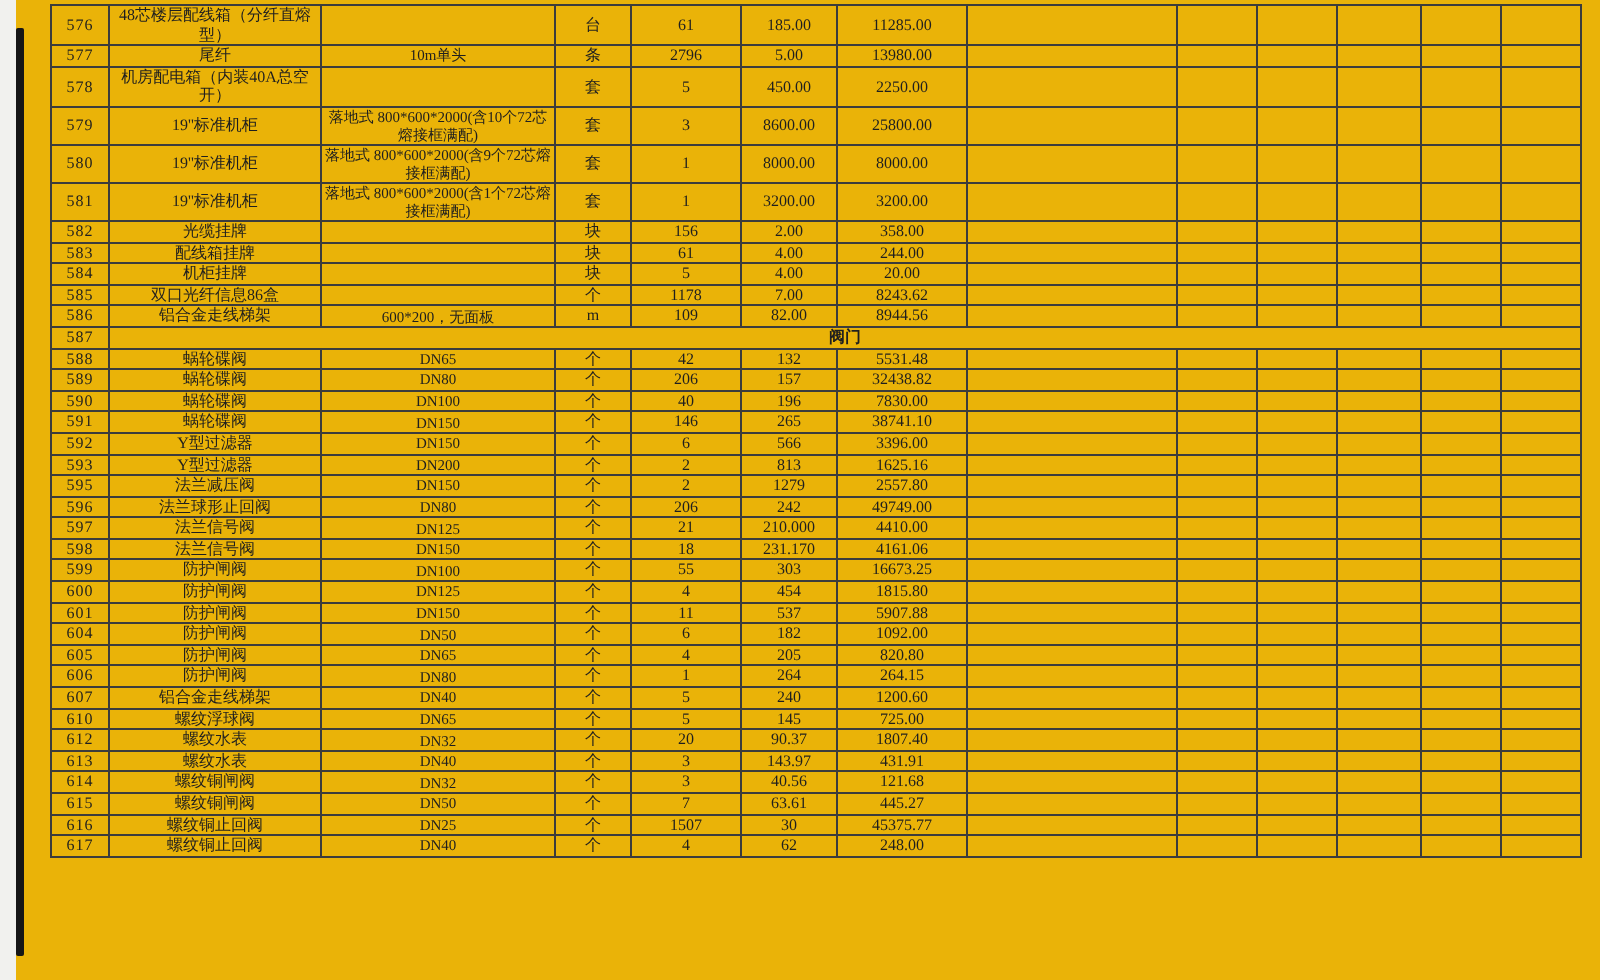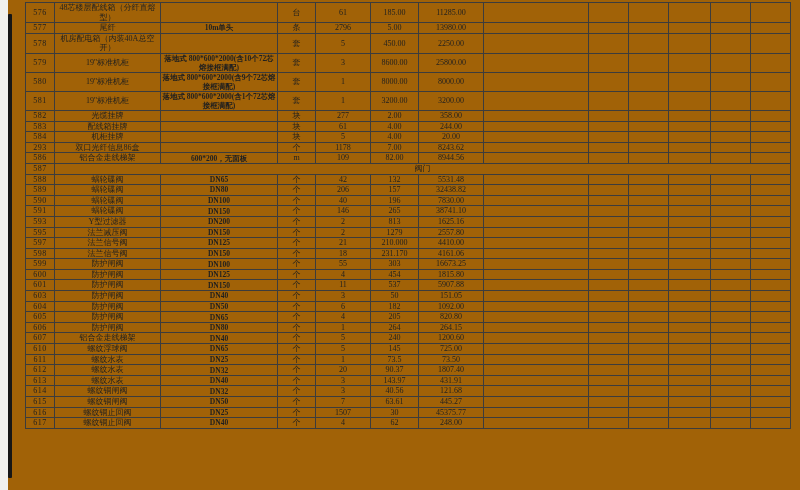--- a/index.html
+++ b/index.html
@@ -3,41 +3,41 @@
 <meta charset="utf-8">
 <style>
   html,body{margin:0;padding:0;}
   body{
     width:800px;height:490px;overflow:hidden;
     background:#fbfbf8;
     font-family:"Liberation Serif","DejaVu Serif",serif;
     color:#1f1f1f;
     position:relative;
   }
-  .page{position:absolute;inset:0;background:#a16207;}
+  .page{position:absolute;inset:0;background:#eab308;}
   .page-edge-strip{position:absolute;left:0;top:0;width:8px;height:490px;background:#f1f1ee;}
   .scan-streak{position:absolute;left:8px;top:14px;width:4px;height:464px;background:#161616;border-radius:1px;}
   table.boq{
     position:absolute;left:25px;top:2px;width:765px;
     border-collapse:collapse;table-layout:fixed;
     font-size:8px;line-height:1.2;
   }
   table.boq td{
     border:1px solid #3c3c3c;
     padding:0 1px;
     text-align:center;vertical-align:middle;
     overflow:hidden;
     word-break:break-all;
   }
   table.boq tr{height:9.8px;}
   td.c-no{letter-spacing:0.5px;}
   td.c-section{
-    text-align:left;padding-left:3px;font-weight:normal;
+    text-align:left;padding-left:3px;font-weight:bold;
   }
-  td.c-spec{font-size:7.5px;font-weight:bold;}
+  td.c-spec{font-size:7.5px;}
   td.c-num{font-size:8px;}
 </style>
 </head>
 <body>
 
 <div class="page">
   <div class="page-edge-strip"></div>
   <div class="scan-streak"></div>
 
   <table class="boq">
@@ -145,21 +145,21 @@
           <td class="c-empty"></td>
           <td class="c-empty"></td>
           <td class="c-empty"></td>
           <td class="c-empty"></td>
         </tr>
         <tr>
           <td class="c-no c-num">582</td>
           <td class="c-name">光缆挂牌</td>
           <td class="c-spec"></td>
           <td class="c-unit">块</td>
-          <td class="c-num">277</td>
+          <td class="c-num">156</td>
           <td class="c-num">2.00</td>
           <td class="c-num">358.00</td>
           <td class="c-empty"></td>
           <td class="c-empty"></td>
           <td class="c-empty"></td>
           <td class="c-empty"></td>
           <td class="c-empty"></td>
           <td class="c-empty"></td>
         </tr>
         <tr>
@@ -186,21 +186,21 @@
           <td class="c-num">4.00</td>
           <td class="c-num">20.00</td>
           <td class="c-empty"></td>
           <td class="c-empty"></td>
           <td class="c-empty"></td>
           <td class="c-empty"></td>
           <td class="c-empty"></td>
           <td class="c-empty"></td>
         </tr>
         <tr>
-          <td class="c-no c-num">293</td>
+          <td class="c-no c-num">585</td>
           <td class="c-name">双口光纤信息86盒</td>
           <td class="c-spec"></td>
           <td class="c-unit">个</td>
           <td class="c-num">1178</td>
           <td class="c-num">7.00</td>
           <td class="c-num">8243.62</td>
           <td class="c-empty"></td>
           <td class="c-empty"></td>
           <td class="c-empty"></td>
           <td class="c-empty"></td>
@@ -280,20 +280,35 @@
           <td class="c-num">265</td>
           <td class="c-num">38741.10</td>
           <td class="c-empty"></td>
           <td class="c-empty"></td>
           <td class="c-empty"></td>
           <td class="c-empty"></td>
           <td class="c-empty"></td>
           <td class="c-empty"></td>
         </tr>
         <tr>
+          <td class="c-no c-num">592</td>
+          <td class="c-name">Y型过滤器</td>
+          <td class="c-spec">DN150</td>
+          <td class="c-unit">个</td>
+          <td class="c-num">6</td>
+          <td class="c-num">566</td>
+          <td class="c-num">3396.00</td>
+          <td class="c-empty"></td>
+          <td class="c-empty"></td>
+          <td class="c-empty"></td>
+          <td class="c-empty"></td>
+          <td class="c-empty"></td>
+          <td class="c-empty"></td>
+        </tr>
+        <tr>
           <td class="c-no c-num">593</td>
           <td class="c-name">Y型过滤器</td>
           <td class="c-spec">DN200</td>
           <td class="c-unit">个</td>
           <td class="c-num">2</td>
           <td class="c-num">813</td>
           <td class="c-num">1625.16</td>
           <td class="c-empty"></td>
           <td class="c-empty"></td>
           <td class="c-empty"></td>
@@ -310,20 +325,35 @@
           <td class="c-num">1279</td>
           <td class="c-num">2557.80</td>
           <td class="c-empty"></td>
           <td class="c-empty"></td>
           <td class="c-empty"></td>
           <td class="c-empty"></td>
           <td class="c-empty"></td>
           <td class="c-empty"></td>
         </tr>
         <tr>
+          <td class="c-no c-num">596</td>
+          <td class="c-name">法兰球形止回阀</td>
+          <td class="c-spec">DN80</td>
+          <td class="c-unit">个</td>
+          <td class="c-num">206</td>
+          <td class="c-num">242</td>
+          <td class="c-num">49749.00</td>
+          <td class="c-empty"></td>
+          <td class="c-empty"></td>
+          <td class="c-empty"></td>
+          <td class="c-empty"></td>
+          <td class="c-empty"></td>
+          <td class="c-empty"></td>
+        </tr>
+        <tr>
           <td class="c-no c-num">597</td>
           <td class="c-name">法兰信号阀</td>
           <td class="c-spec">DN125</td>
           <td class="c-unit">个</td>
           <td class="c-num">21</td>
           <td class="c-num">210.000</td>
           <td class="c-num">4410.00</td>
           <td class="c-empty"></td>
           <td class="c-empty"></td>
           <td class="c-empty"></td>
@@ -385,35 +415,20 @@
           <td class="c-num">537</td>
           <td class="c-num">5907.88</td>
           <td class="c-empty"></td>
           <td class="c-empty"></td>
           <td class="c-empty"></td>
           <td class="c-empty"></td>
           <td class="c-empty"></td>
           <td class="c-empty"></td>
         </tr>
         <tr>
-          <td class="c-no c-num">603</td>
-          <td class="c-name">防护闸阀</td>
-          <td class="c-spec">DN40</td>
-          <td class="c-unit">个</td>
-          <td class="c-num">3</td>
-          <td class="c-num">50</td>
-          <td class="c-num">151.05</td>
-          <td class="c-empty"></td>
-          <td class="c-empty"></td>
-          <td class="c-empty"></td>
-          <td class="c-empty"></td>
-          <td class="c-empty"></td>
-          <td class="c-empty"></td>
-        </tr>
-        <tr>
           <td class="c-no c-num">604</td>
           <td class="c-name">防护闸阀</td>
           <td class="c-spec">DN50</td>
           <td class="c-unit">个</td>
           <td class="c-num">6</td>
           <td class="c-num">182</td>
           <td class="c-num">1092.00</td>
           <td class="c-empty"></td>
           <td class="c-empty"></td>
           <td class="c-empty"></td>
@@ -467,35 +482,20 @@
           <td class="c-empty"></td>
         </tr>
         <tr>
           <td class="c-no c-num">610</td>
           <td class="c-name">螺纹浮球阀</td>
           <td class="c-spec">DN65</td>
           <td class="c-unit">个</td>
           <td class="c-num">5</td>
           <td class="c-num">145</td>
           <td class="c-num">725.00</td>
-          <td class="c-empty"></td>
-          <td class="c-empty"></td>
-          <td class="c-empty"></td>
-          <td class="c-empty"></td>
-          <td class="c-empty"></td>
-          <td class="c-empty"></td>
-        </tr>
-        <tr>
-          <td class="c-no c-num">611</td>
-          <td class="c-name">螺纹水表</td>
-          <td class="c-spec">DN25</td>
-          <td class="c-unit">个</td>
-          <td class="c-num">1</td>
-          <td class="c-num">73.5</td>
-          <td class="c-num">73.50</td>
           <td class="c-empty"></td>
           <td class="c-empty"></td>
           <td class="c-empty"></td>
           <td class="c-empty"></td>
           <td class="c-empty"></td>
           <td class="c-empty"></td>
         </tr>
         <tr>
           <td class="c-no c-num">612</td>
           <td class="c-name">螺纹水表</td>

